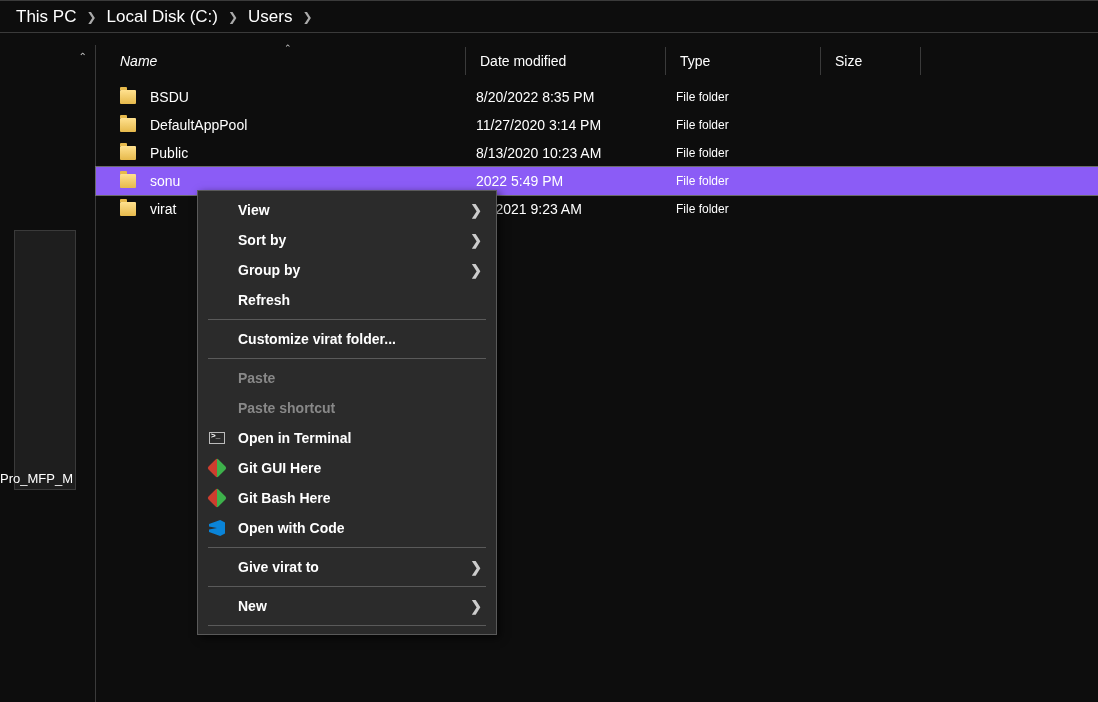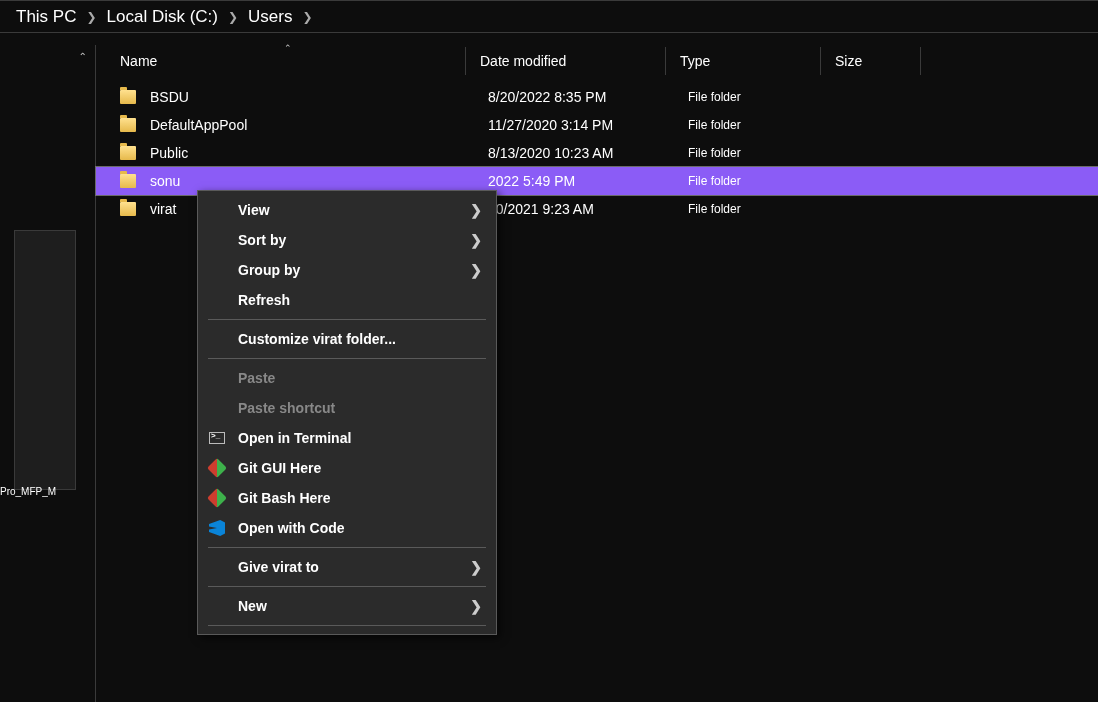--- a/index.html
+++ b/index.html
@@ -58,22 +58,22 @@
       left: 14px;
       top: 185px;
       width: 62px;
       height: 260px;
       background: #1e1e1e;
       border: 1px solid #3a3a3a;
     }
     .peek-label {
       position: absolute;
       left: 0px;
-      top: 441px;
-      font-size: 10px;
+      top: 426px;
+      font-size: 13px;
       color: #ffffff;
       white-space: nowrap;
     }
     .list-area {
       flex: 1;
       position: relative;
     }
     .col-headers {
       display: flex;
       align-items: center;
@@ -87,21 +87,21 @@
       color: #cccccc;
       font-size: 9px;
     }
     .col {
       padding: 6px 14px;
       font-size: 14px;
       color: #ffffff;
       border-right: 1px solid #3a3a3a;
       cursor: pointer;
     }
-    .col.name { width: 370px; padding-left: 24px; }
+    .col.name { width: 370px; padding-left: 24px; font-style: italic; }
     .col.date { width: 200px; }
     .col.type { width: 155px; }
     .col.size { width: 100px; border-right: 1px solid #3a3a3a; }
     .file-list { padding-top: 6px; }
     .file-row {
       display: flex;
       align-items: center;
       height: 28px;
       padding-left: 24px;
       cursor: pointer;
@@ -121,21 +121,21 @@
     }
     .folder-icon::before {
       content: "";
       position: absolute;
       top: -3px; left: 0;
       width: 7px; height: 3px;
       background: #e6b94b;
       border-radius: 1px 1px 0 0;
     }
     .fname { width: 326px; font-size: 14px; }
-    .fdate { width: 200px; font-size: 14px; margin-left: 12px; }
+    .fdate { width: 200px; font-size: 14px; }
     .ftype { width: 155px; font-size: 12px; }
     .fsize { width: 100px; font-size: 14px; }
 
     .context-menu {
       position: absolute;
       left: 197px;
       top: 190px;
       width: 300px;
       background: #2b2b2b;
       border: 1px solid #5a5a5a;

